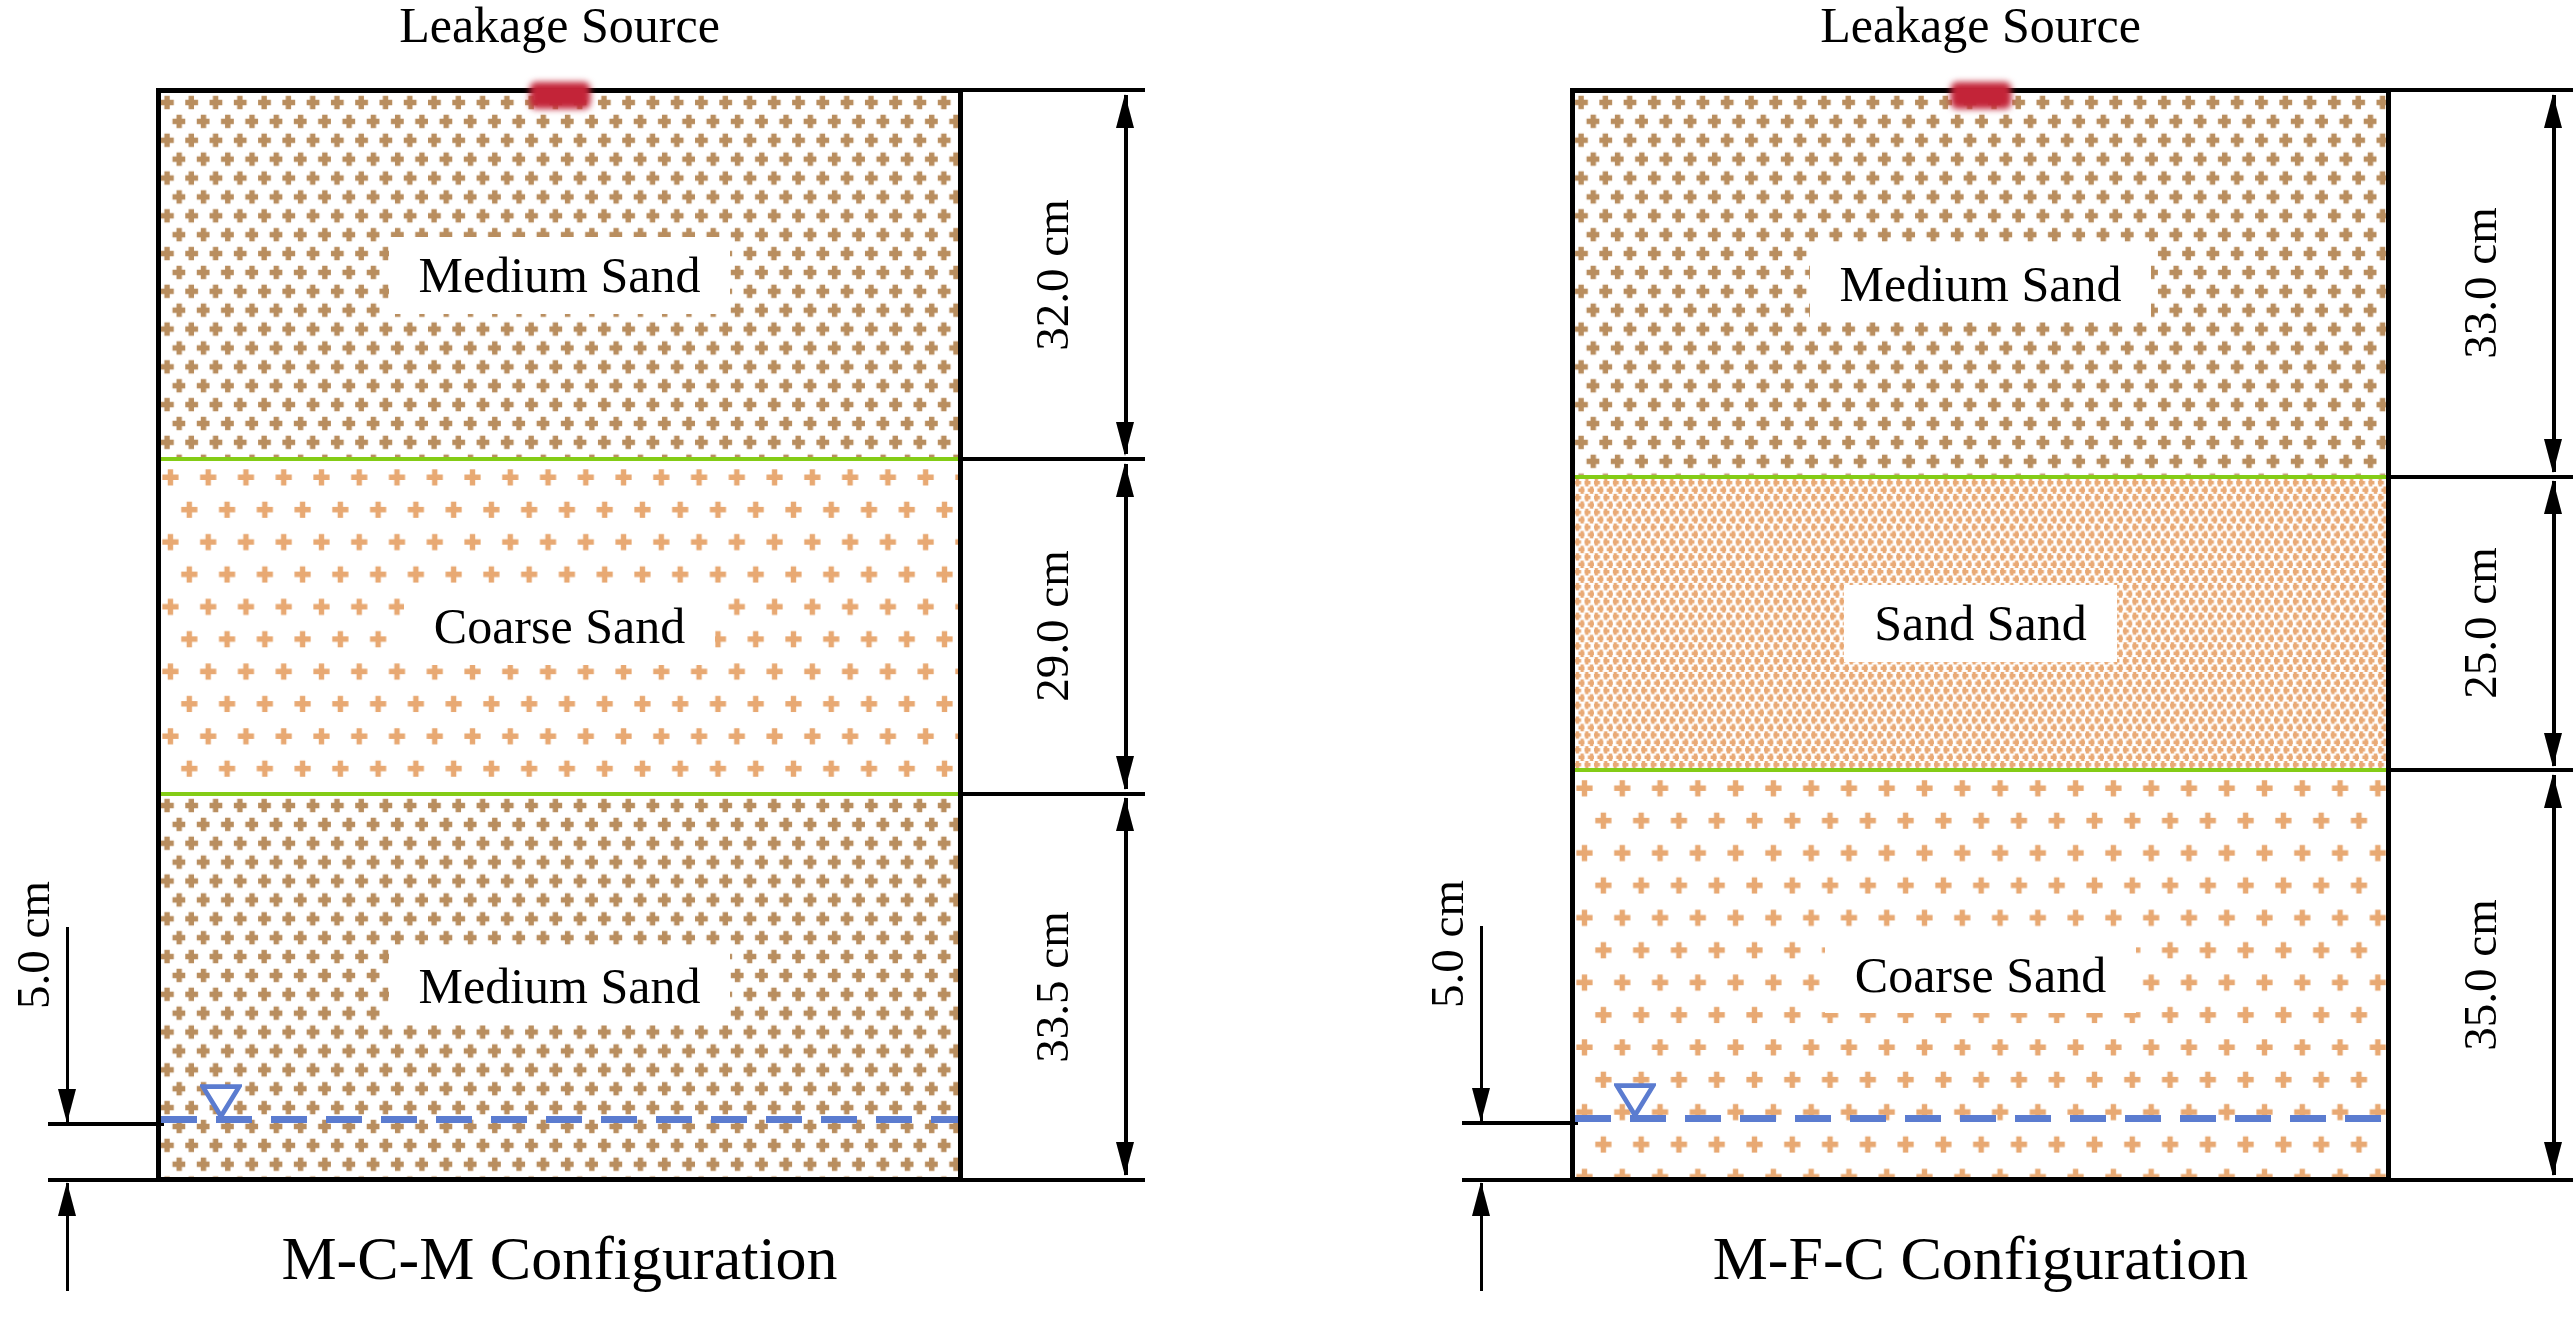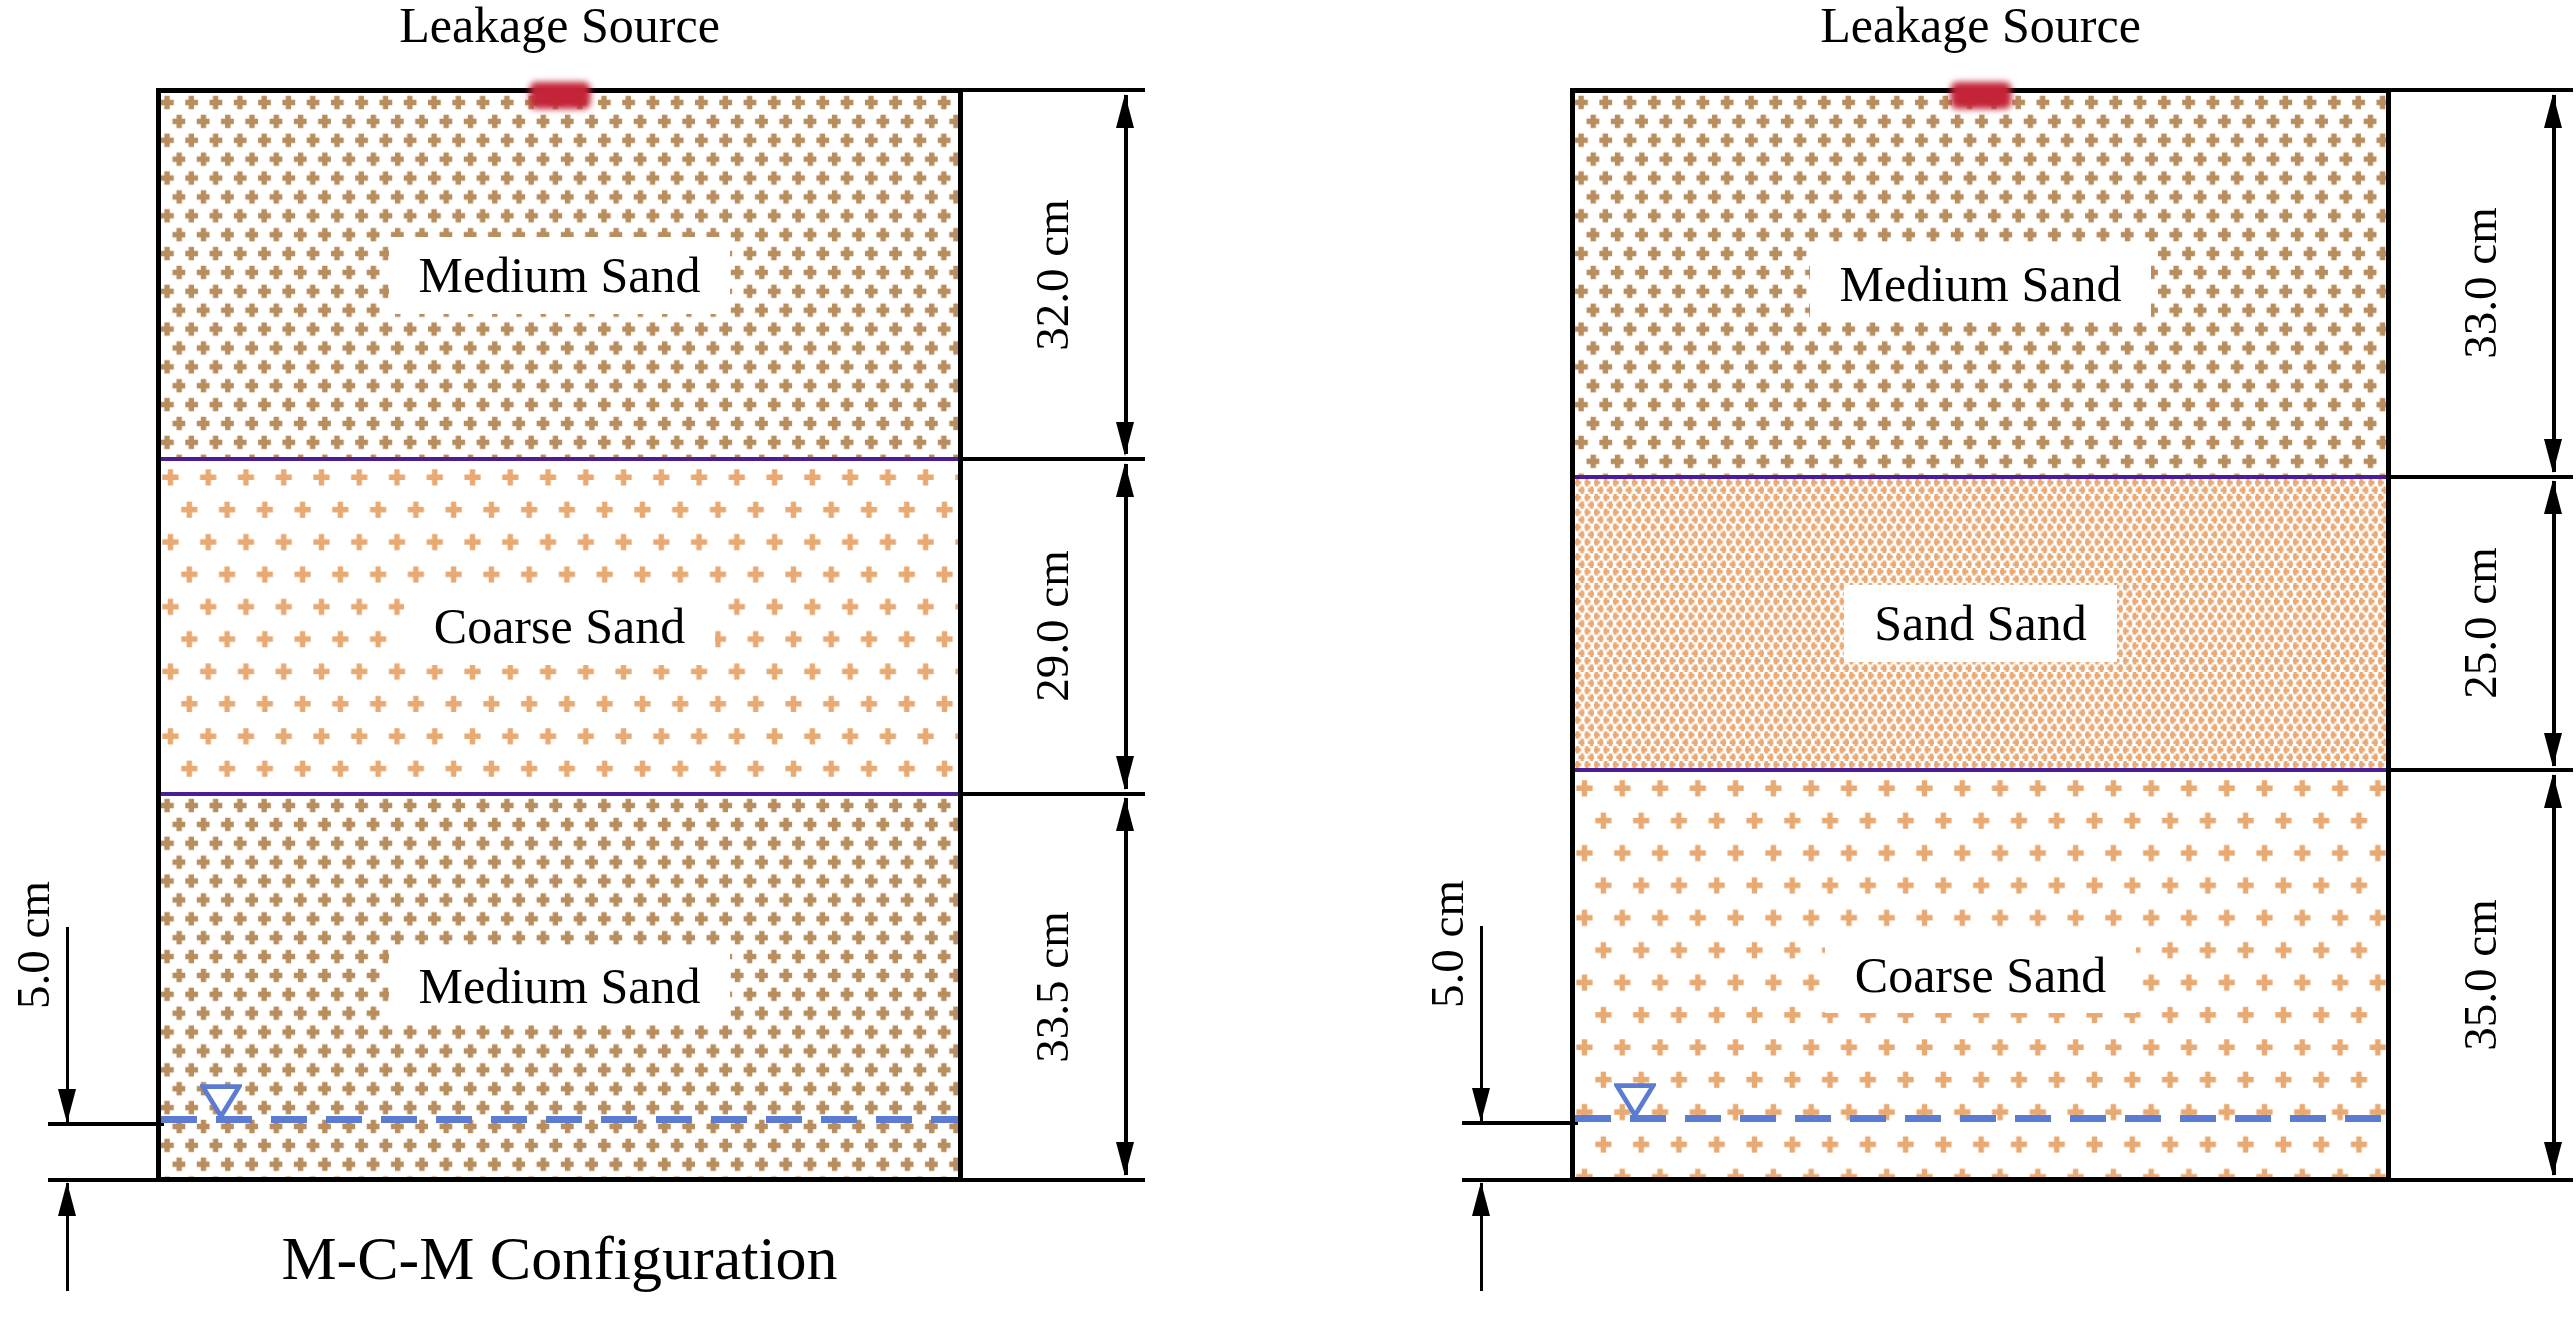--- a/index.html
+++ b/index.html
@@ -10,21 +10,21 @@
   #diagram-0{left:156px;top:88px;width:807px;height:1094px;}
   #diagram-1{left:1570px;top:88px;width:821px;height:1094px;}
 
   .diagram-title{position:absolute;bottom:calc(100% + 39px);left:-101px;right:-101px;
                  text-align:center;font-size:50px;white-space:nowrap;}
   .config-label{position:absolute;top:calc(100% + 46px);left:-101px;right:-101px;
                 text-align:center;font-size:62px;white-space:nowrap;}
 
   .layers{position:absolute;left:0;top:0;right:0;bottom:0;display:flex;flex-direction:column;}
   .layer{position:relative;flex:1 1 0;display:flex;align-items:center;justify-content:center;overflow:hidden;}
-  .layer + .layer{border-top:4px solid #4c1d95;text-align:center;}
+  .layer + .layer{border-top:4px solid #84cc16;text-align:center;}
   .layer .fill{position:absolute;left:0;top:0;width:100%;height:100%;}
   .layer-label{position:relative;z-index:2;background:#fff;padding:9.4px 30px;font-size:50px;white-space:nowrap;}
 
   .water-line{position:absolute;left:0;right:0;height:6.7px;z-index:2;
               bottom:calc(var(--water-pct) - 3.4px);
               background:repeating-linear-gradient(90deg,var(--water-blue) 0 36px,rgba(0,0,0,0) 36px 55px);}
   .water-symbol{position:absolute;left:39px;bottom:calc(var(--water-pct) + 0.7px);z-index:3;line-height:0;}
 
   .leak-marker{position:absolute;top:-11.5px;left:50%;transform:translateX(-50%);
                width:61px;height:27px;background:var(--leak-red);border-radius:6.7px;
@@ -210,16 +210,17 @@
     <div class="wdim">
       <div class="wdim-ext wdim-ext-water"></div>
       <div class="wdim-ext wdim-ext-bottom"></div>
       <div class="wdim-line-up"></div>
       <div class="wdim-line-down"></div>
       <div class="wdim-label-wrap">
           <span class="rot">5.0 cm</span>
         </div>
     </div>
 
+    <div class="config-label">M-F-C Configuration</div>
   </div>
 
 </div>
 
 
 </body></html>

